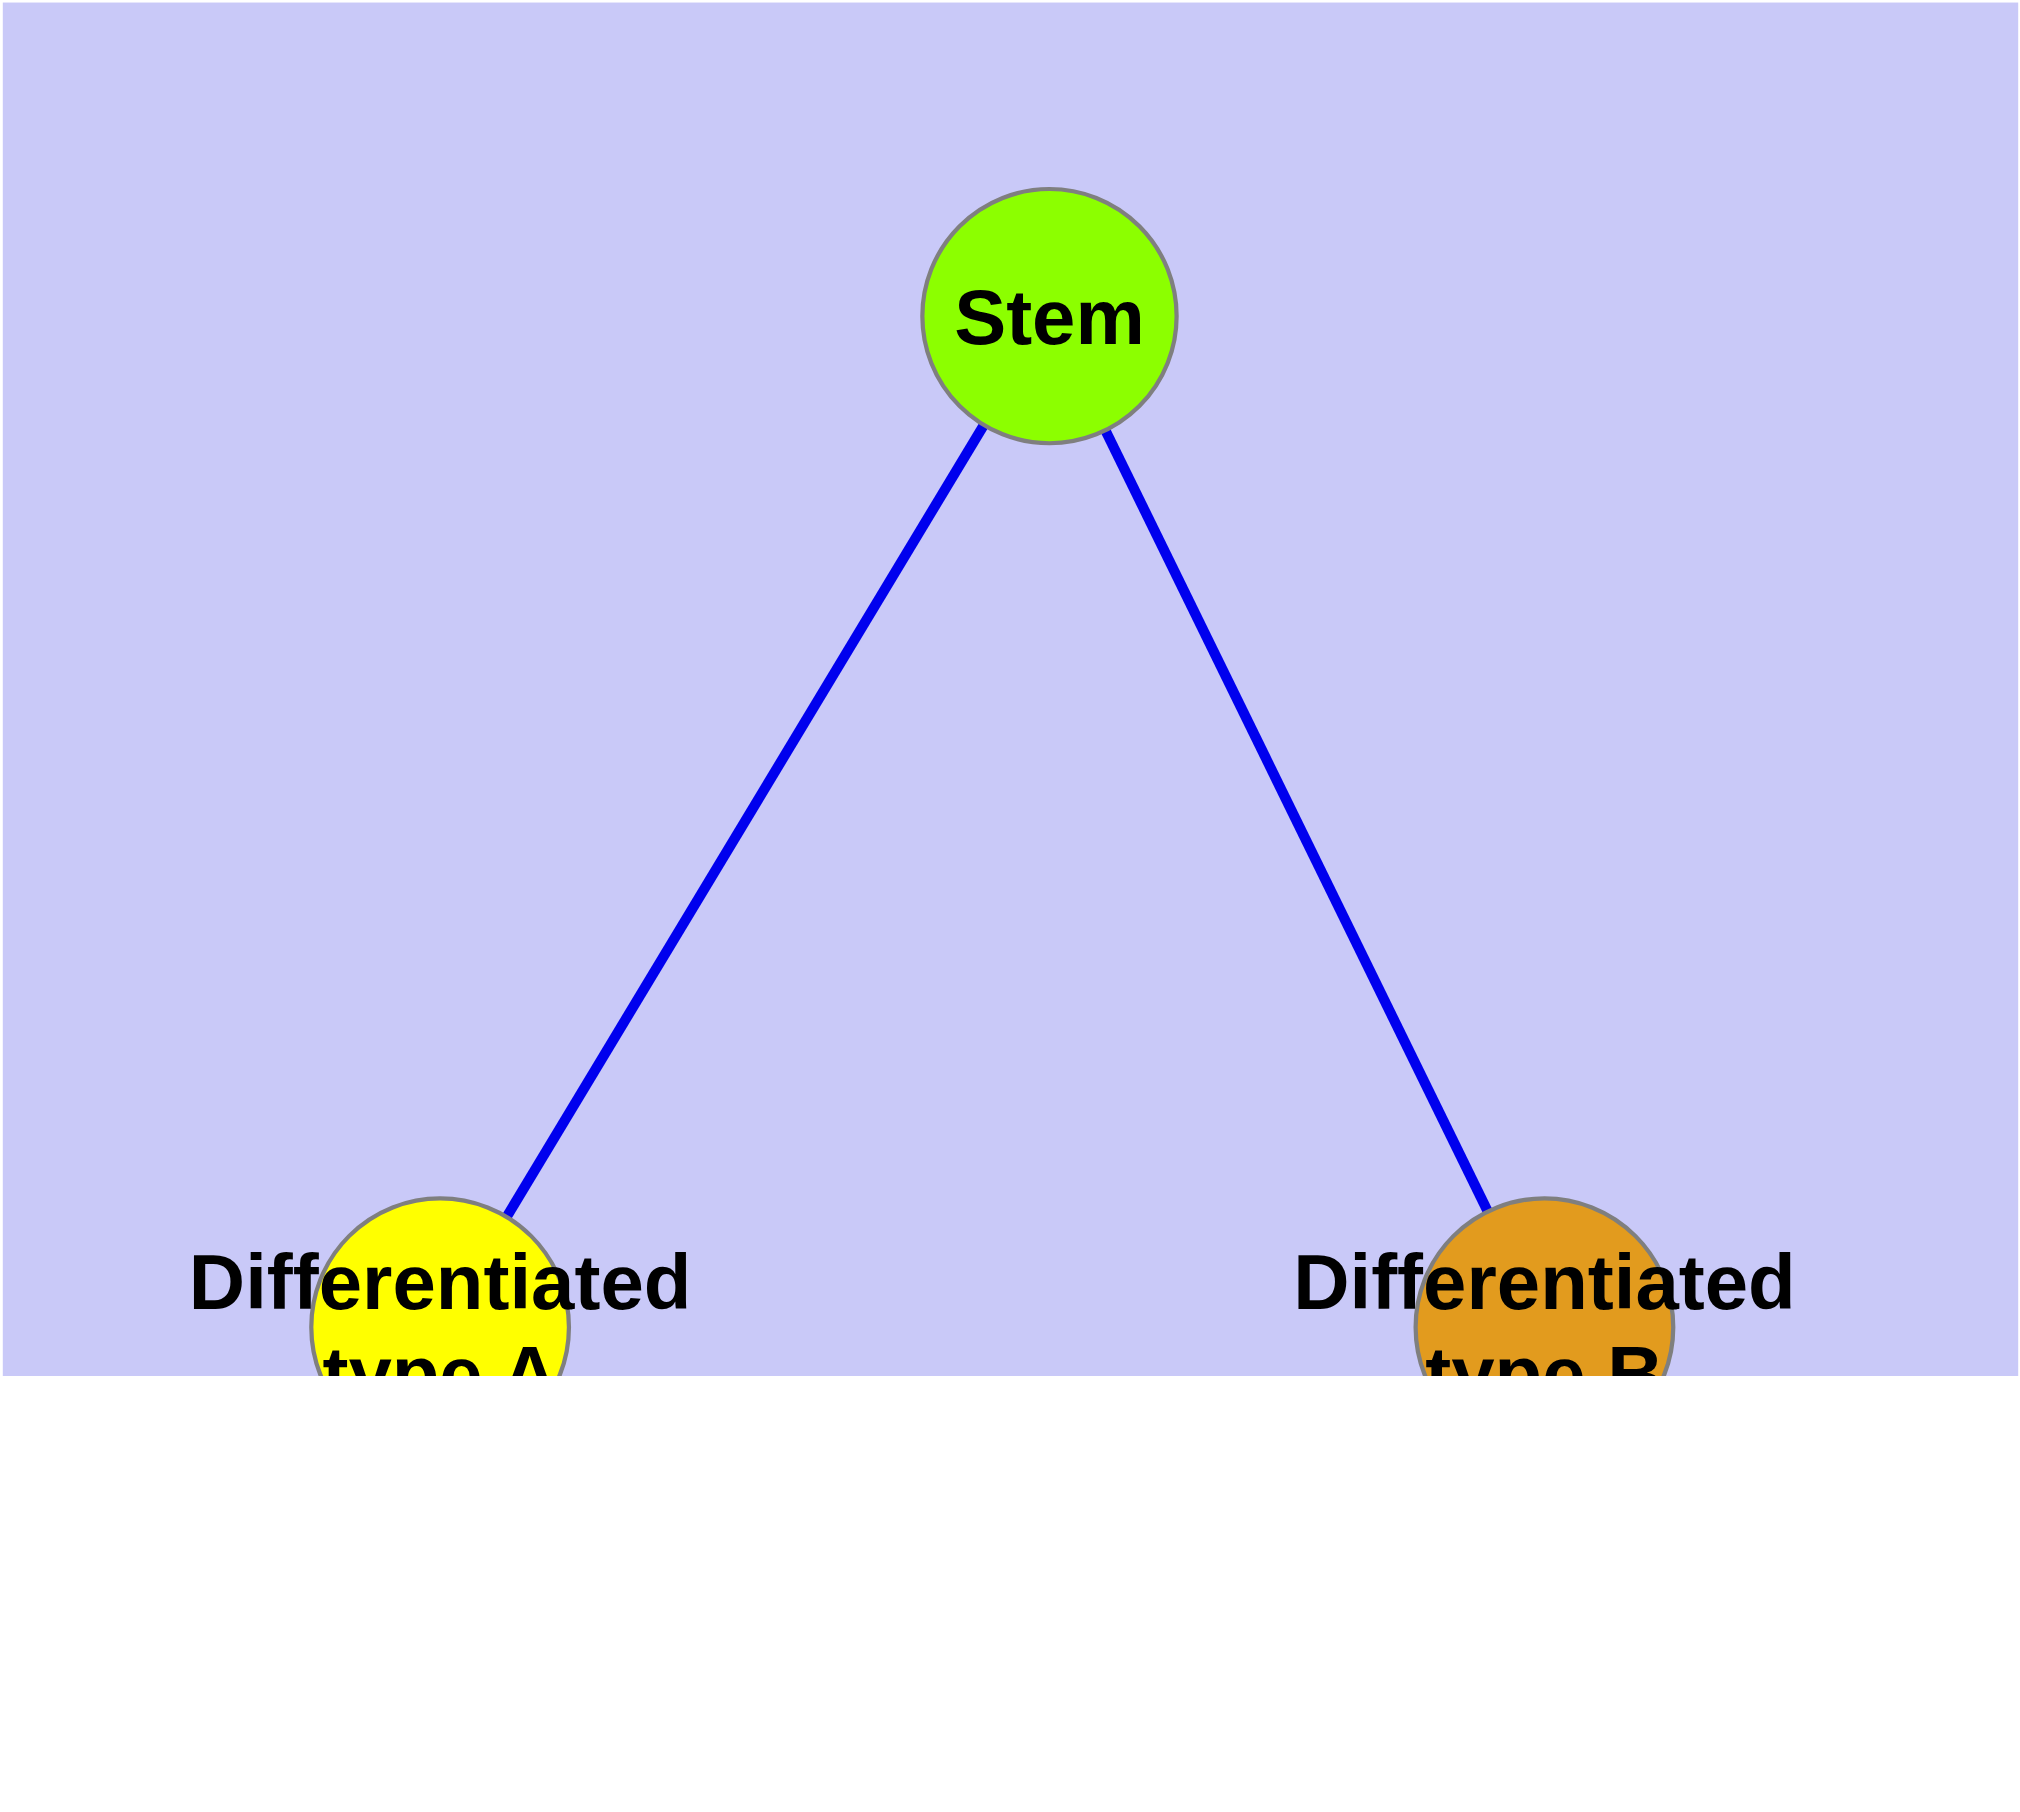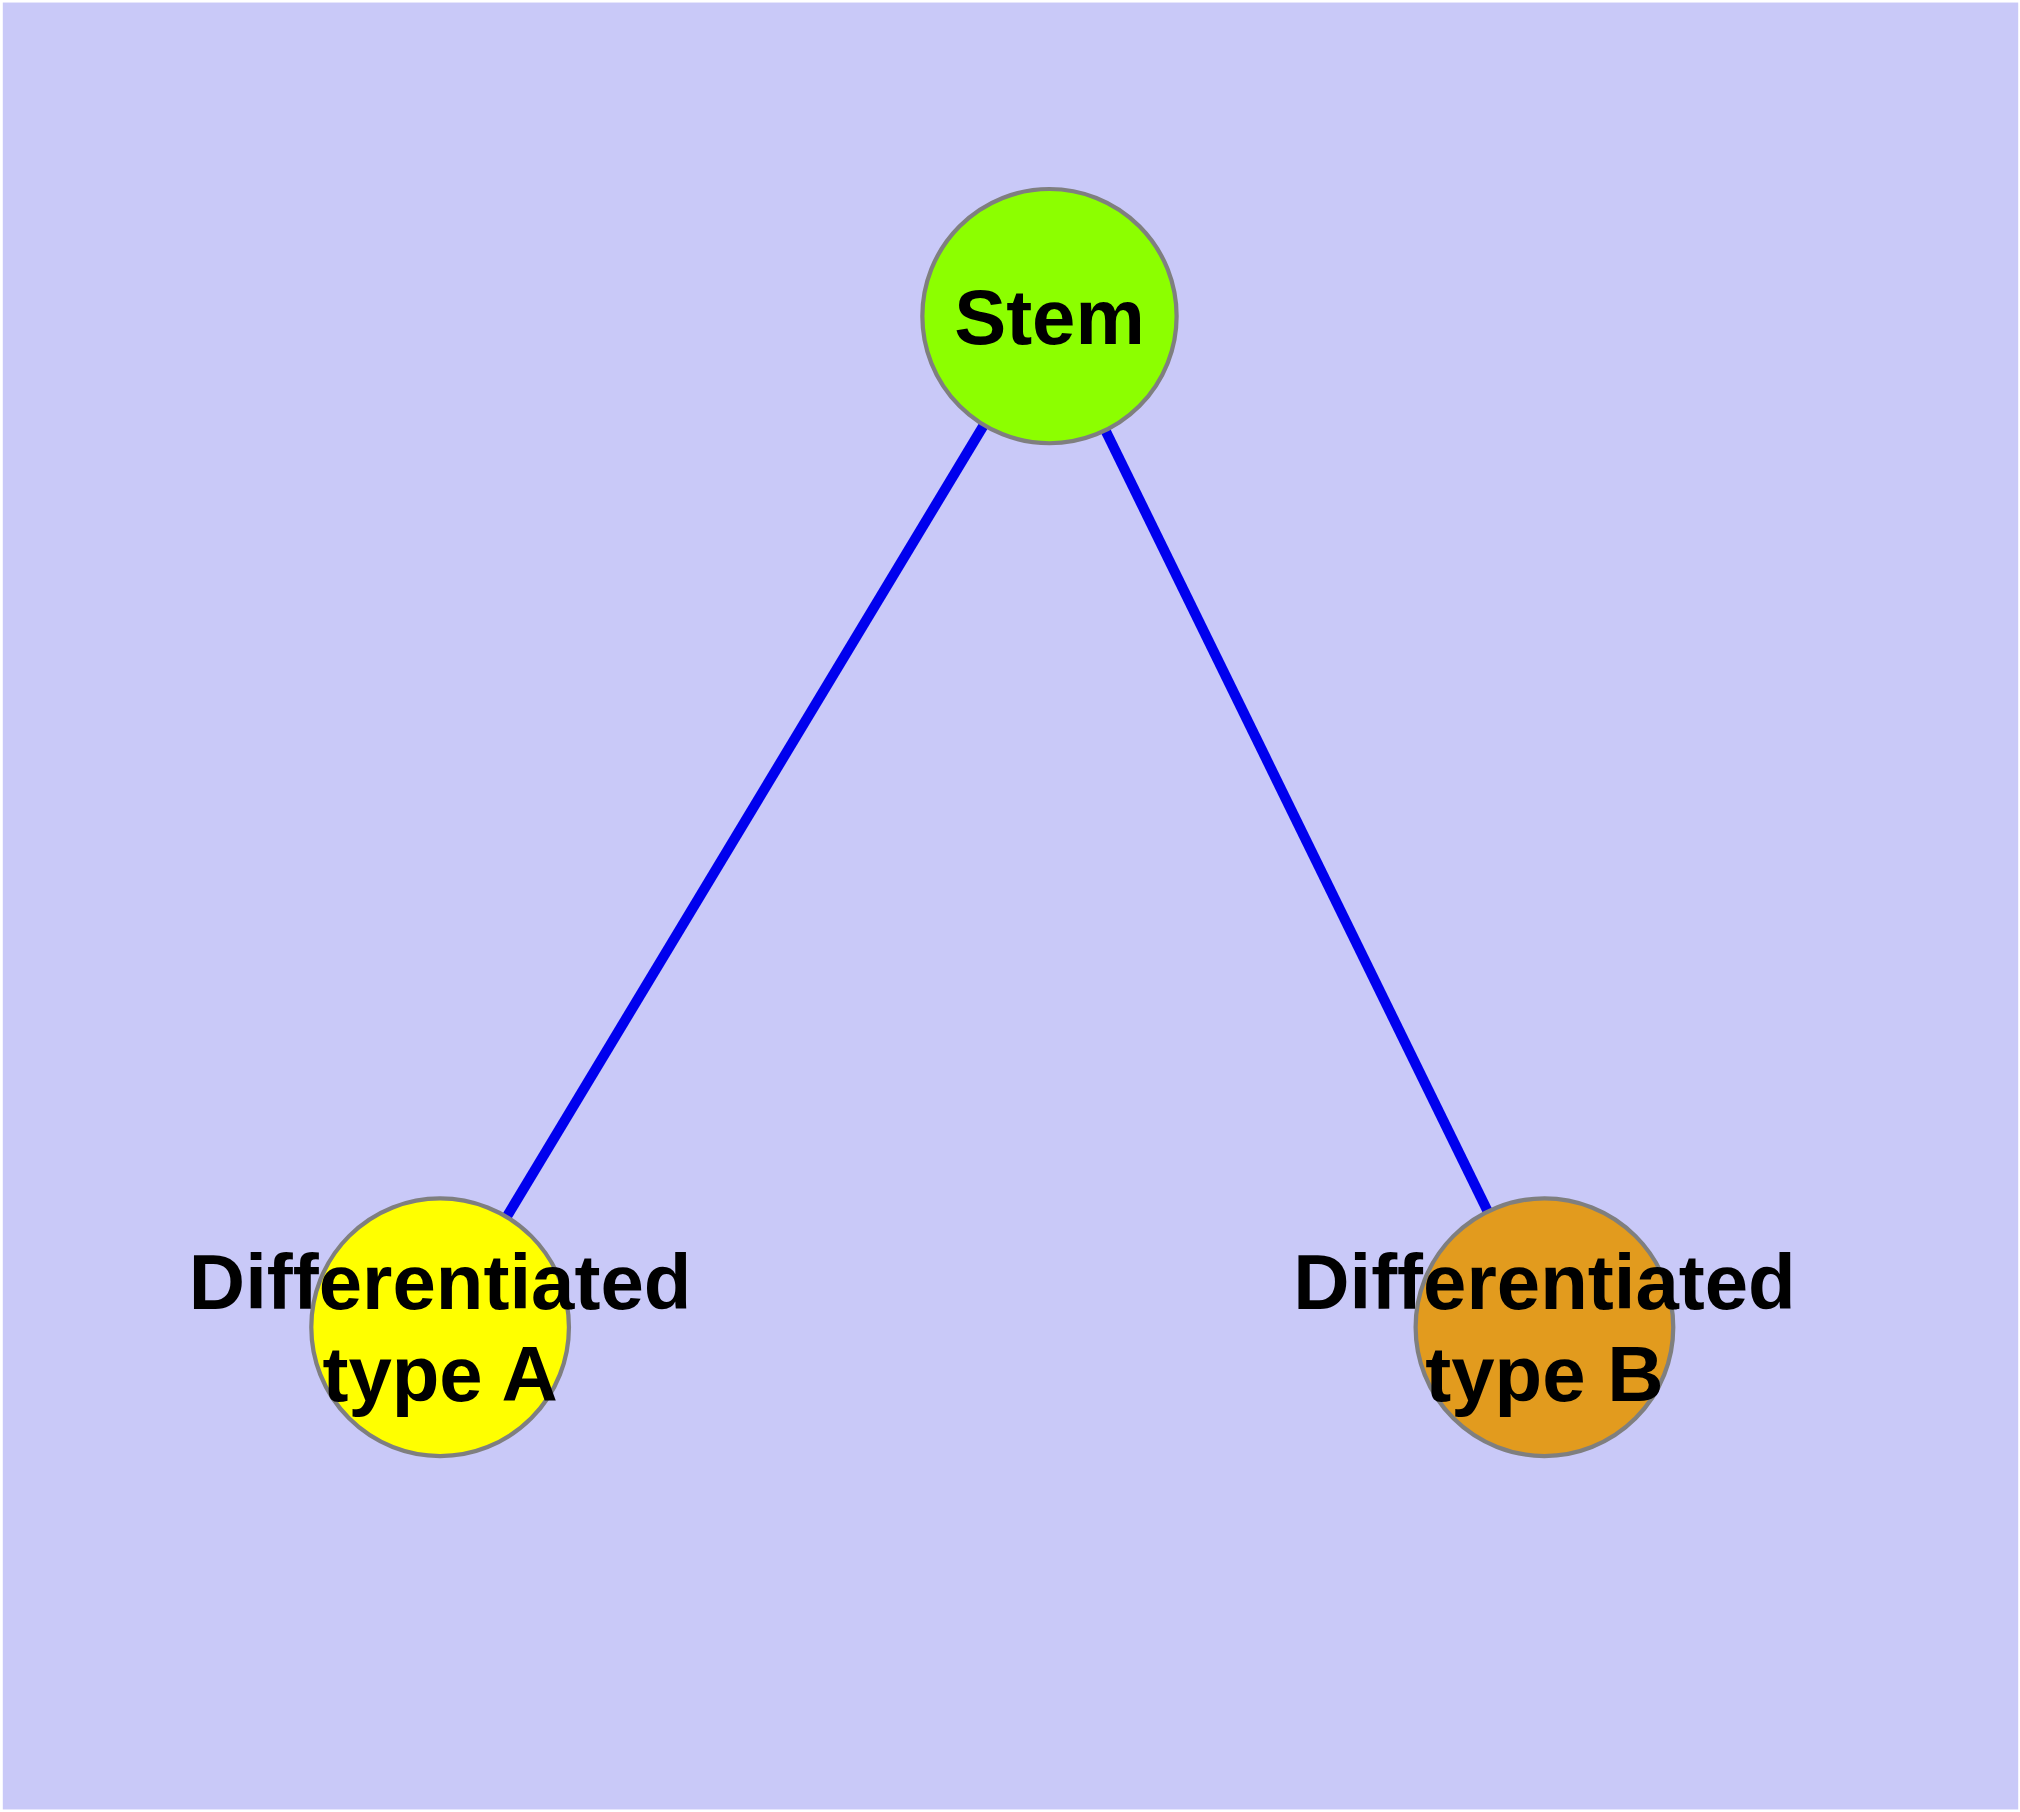--- a/index.html
+++ b/index.html
@@ -3,21 +3,21 @@
 <meta charset="utf-8">
 <style>
   html, body {
     margin: 0;
     padding: 0;
     background: #ffffff;
   }
   .page {
     position: relative;
     width: 2021px;
-    height: 1812px;
+    height: 1376px;
     background: #ffffff;
     overflow: hidden;
   }
   svg.diagram {
     position: absolute;
     left: 0;
     top: 0;
     display: block;
   }
   .node-label {

